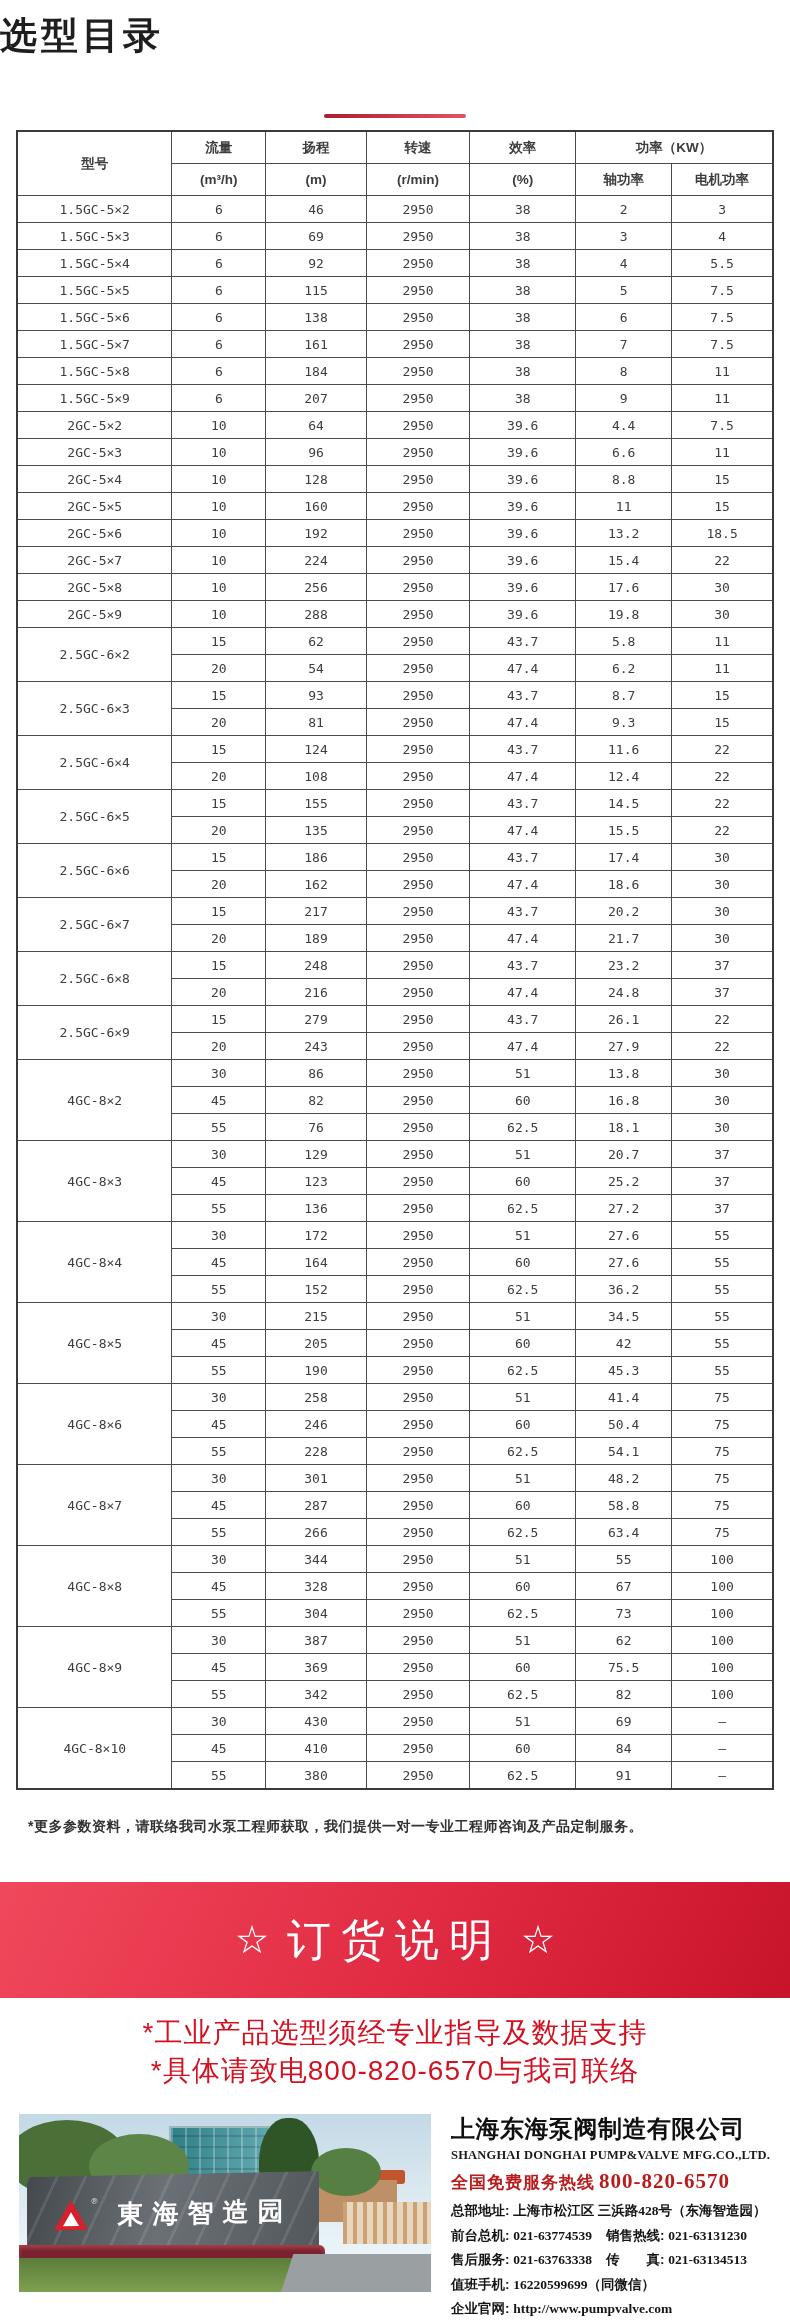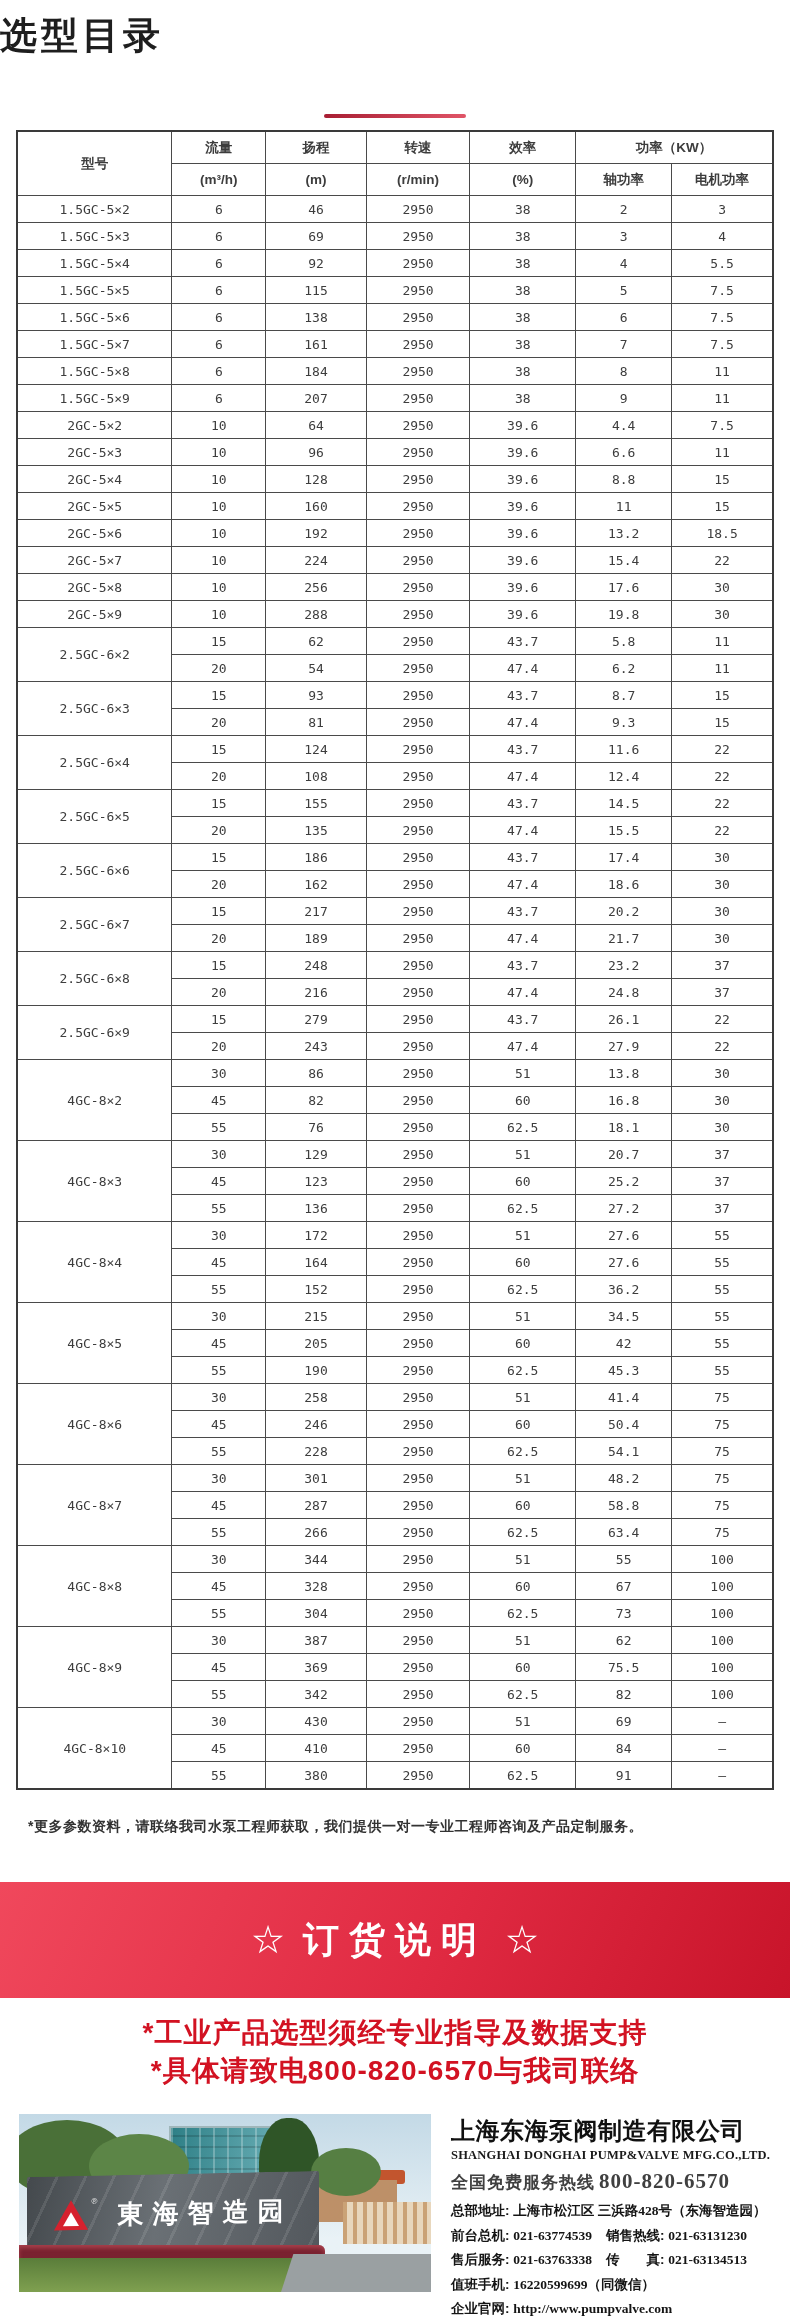--- a/index.html
+++ b/index.html
@@ -37,25 +37,25 @@
     margin:28px 0 0 28px;font-size:14px;font-weight:600;color:#333;letter-spacing:0.5px;
   }
   
   .order-banner{
     margin-top:46px;width:790px;height:116px;
     background:linear-gradient(115deg,#f0485c 0%,#e02a42 55%,#c8142a 100%);
     display:flex;align-items:center;justify-content:center;
   }
   .order-banner .star{color:#fff;font-size:34px;margin:0 18px;font-weight:400;}
   .order-banner .banner-title{
-    color:#fff;font-size:36px;font-weight:700;letter-spacing:10px;text-align:center;
+    color:#fff;font-size:44px;font-weight:400;letter-spacing:10px;text-align:center;
   }
   .order-lines{margin-top:16px;text-align:center;}
   .order-line{
-    font-size:28px;font-weight:700;color:#d21222;line-height:38px;letter-spacing:1px;
+    font-size:28px;font-weight:400;color:#d21222;line-height:38px;letter-spacing:1px;
   }
   
   .footer{
     margin:24px auto 0;width:752px;display:flex;gap:20px;align-items:flex-start;
   }
   
   .photo{
     position:relative;width:412px;height:178px;overflow:hidden;flex:none;background:#dcE9f0;
   }
   .sky{position:absolute;inset:0;background:linear-gradient(#c3d9e6,#e9f2f6 70%);}
@@ -108,25 +108,25 @@
     position:absolute;left:0;bottom:0;width:100%;height:34px;
     background:linear-gradient(#5a7d3a,#7fa050);
   }
   .road{
     position:absolute;right:0;bottom:0;width:150px;height:38px;background:#9aa0a2;
     transform:skewX(-18deg);transform-origin:bottom right;
   }
   
   .company{flex:1;font-family:"Liberation Serif",serif;padding-top:2px;}
   .company-cn{
-    font-family:Liberation Sans, sans-serif;font-size:24px;font-weight:900;
+    font-family:Liberation Mono, monospace;font-size:24px;font-weight:900;
     color:#101010;letter-spacing:0.5px;line-height:30px;
   }
   .company-en{font-size:12.5px;font-weight:700;color:#1a1a1a;margin-top:2px;letter-spacing:0.2px;}
-  .hotline{margin-top:6px;color:#404040;font-weight:700;}
+  .hotline{margin-top:6px;color:#b91c1c;font-weight:700;}
   .hotline-label{font-family:"Liberation Sans",sans-serif;font-size:17px;letter-spacing:1px;}
   .hotline-number{font-size:21px;letter-spacing:1px;}
   .contacts{margin-top:5px;}
   .contact-line{font-size:13.5px;font-weight:700;color:#151515;line-height:24.5px;white-space:nowrap;}
   .contact-line .c-label{font-family:"Liberation Sans",sans-serif;font-weight:700;}
   .contact-line .c-gap{display:inline-block;width:14px;}
 </style>
 </head>
 <body>
 

